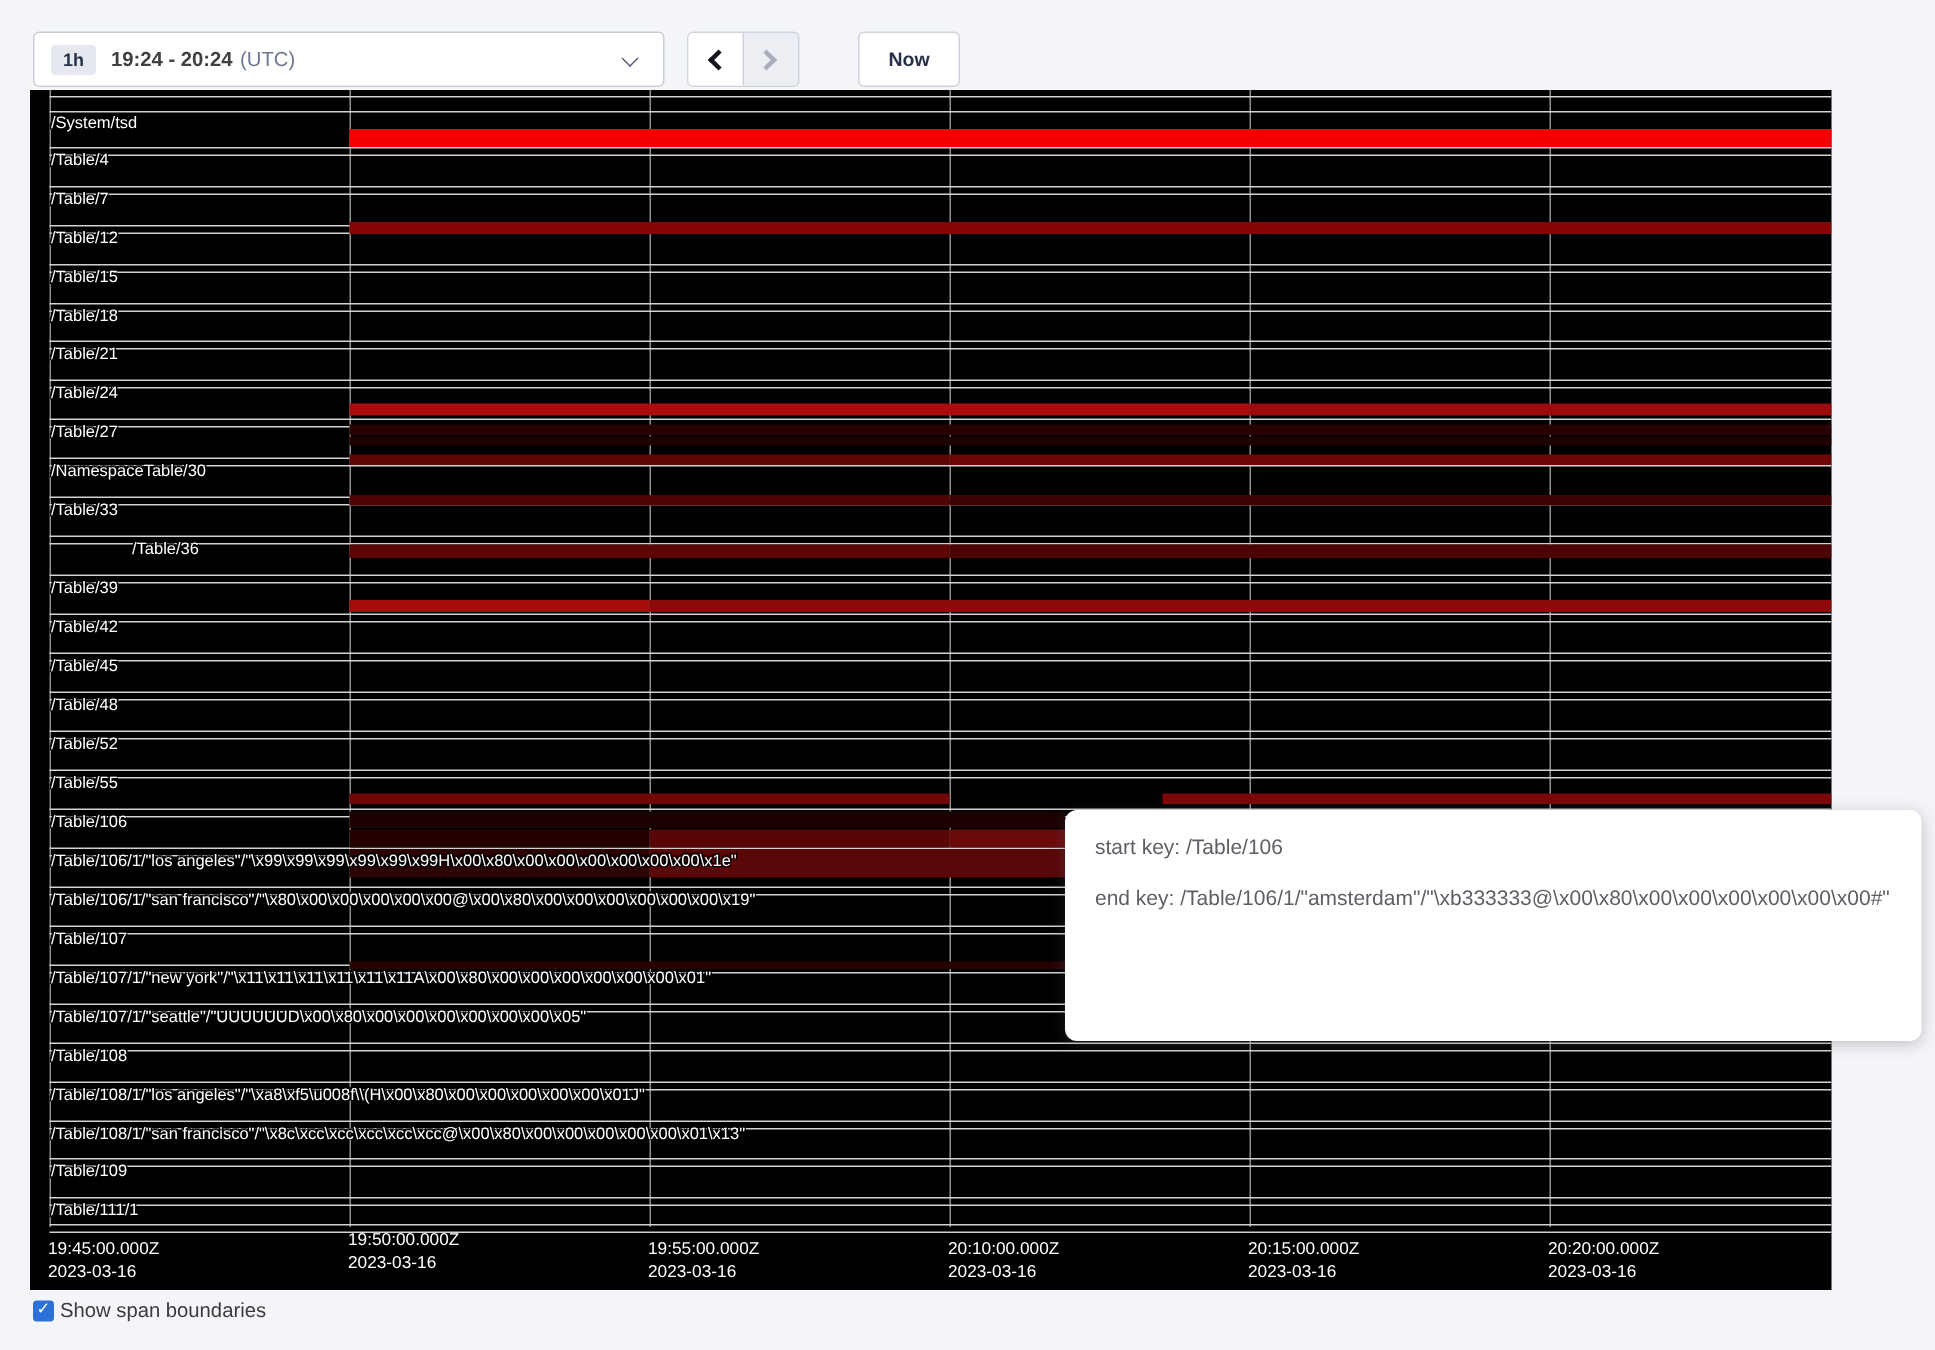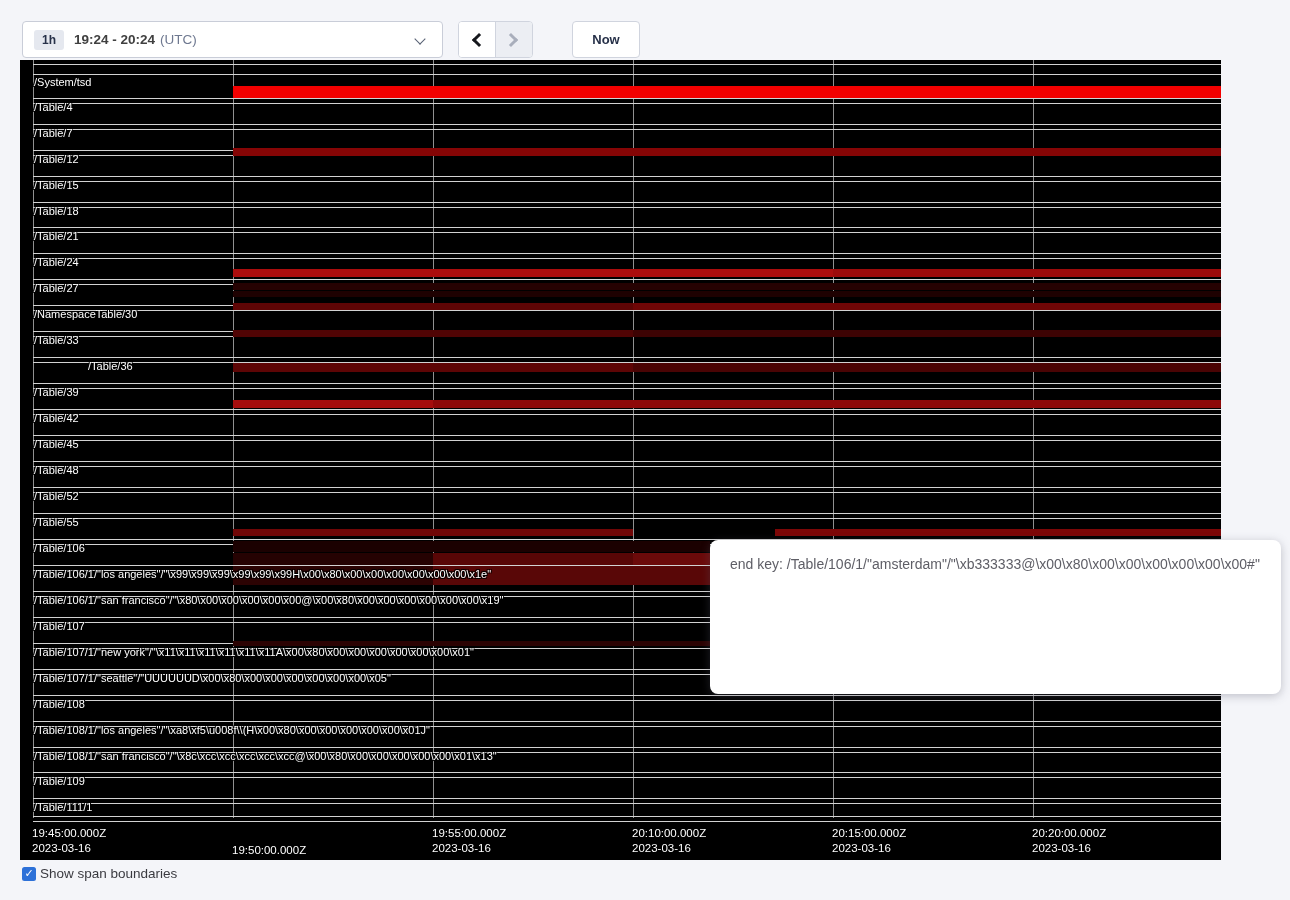--- a/index.html
+++ b/index.html
@@ -212,21 +212,21 @@
     <div class="band" style="left: 213px; top: 493px; width: 200px; height: 12px; background: rgb(37, 2, 2);"></div>
     <div class="band" style="left: 413px; top: 493px; width: 200px; height: 12px; background: rgb(88, 6, 6);"></div>
     <div class="band" style="left: 613px; top: 493px; width: 77px; height: 12px; background: rgb(107, 10, 10);"></div>
     <div class="band" style="left: 213px; top: 506px; width: 200px; height: 19px; background: rgb(44, 3, 3);"></div>
     <div class="band" style="left: 413px; top: 506px; width: 277px; height: 19px; background: rgb(89, 7, 7);"></div>
     <div class="band" style="left: 213px; top: 581px; width: 477px; height: 5px; background: rgb(43, 2, 2);"></div>
     <div class="axis-tick" style="left: 12px; top: 766px;">
       <div>19:45:00.000Z</div>
       <div>2023-03-16</div>
     </div>
-    <div class="axis-tick" style="left: 212px; top: 783px;">
+    <div class="axis-tick" style="left: 212px; top: 760px;">
       <div>19:50:00.000Z</div>
       <div>2023-03-16</div>
     </div>
     <div class="axis-tick" style="left: 412px; top: 766px;">
       <div>19:55:00.000Z</div>
       <div>2023-03-16</div>
     </div>
     <div class="axis-tick" style="left: 612px; top: 766px;">
       <div>20:10:00.000Z</div>
       <div>2023-03-16</div>
@@ -235,20 +235,21 @@
       <div>20:15:00.000Z</div>
       <div>2023-03-16</div>
     </div>
     <div class="axis-tick" style="left: 1012px; top: 766px;">
       <div>20:20:00.000Z</div>
       <div>2023-03-16</div>
     </div>
   </div>
 
 <div class="kv-tooltip">
+  <div class="tip-line">start key: /Table/106</div>
   <div class="tip-line">end key: /Table/106/1/"amsterdam"/"\xb333333@\x00\x80\x00\x00\x00\x00\x00\x00#"</div>
 </div>
 
 <div class="footer-row">
   <div class="checkbox">
     <span>✓</span>
   </div>
   <span class="checkbox-label">Show span boundaries</span>
 </div>
 

